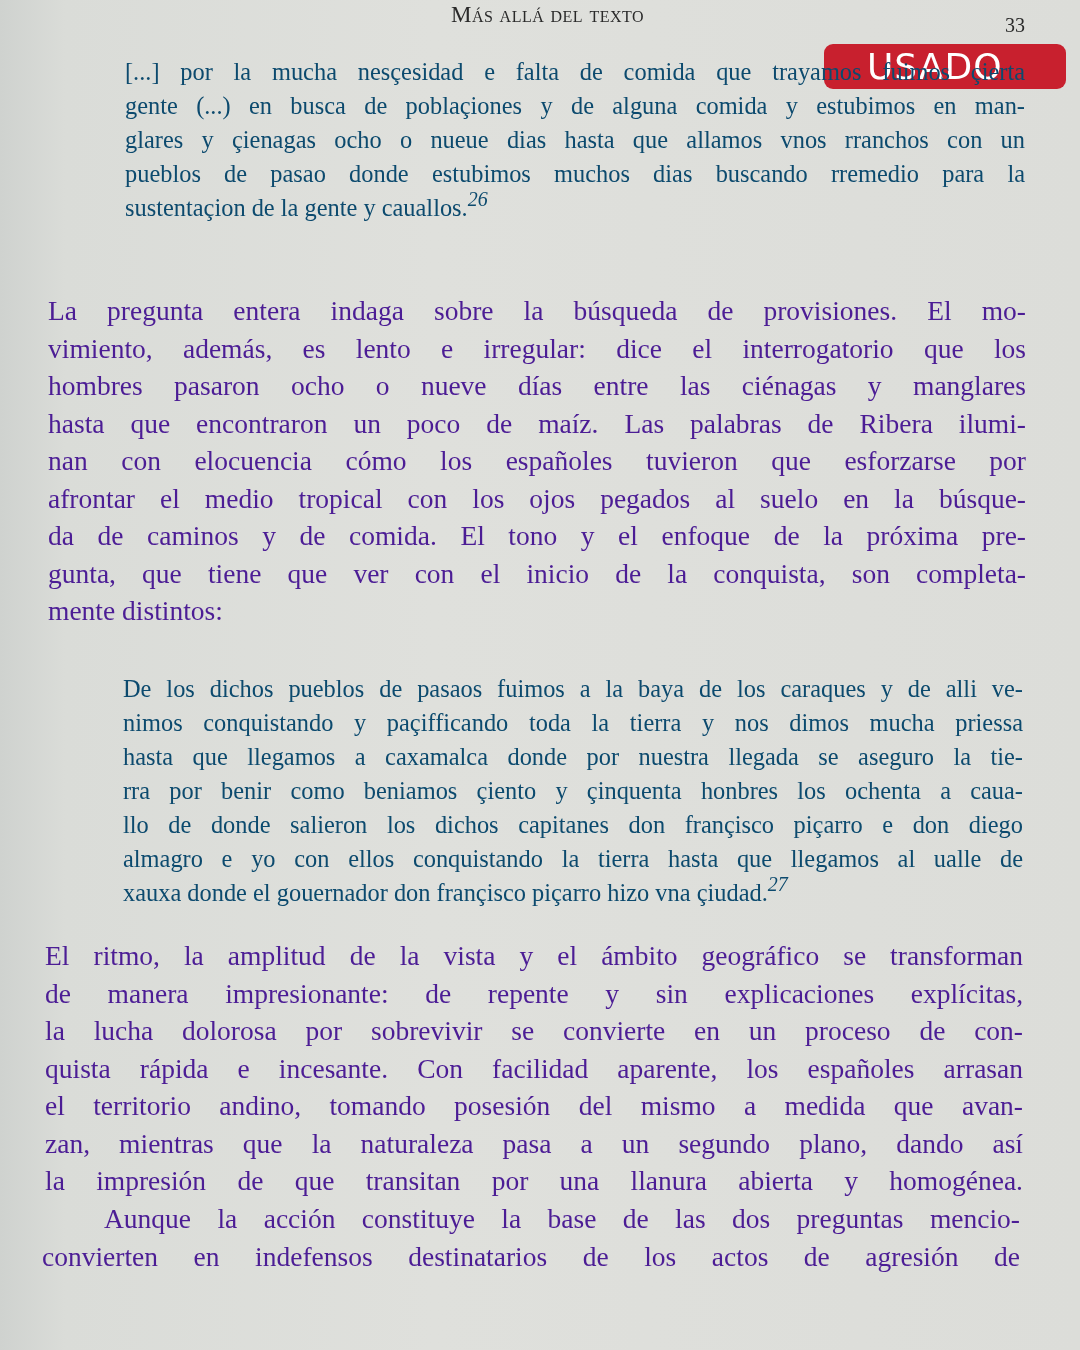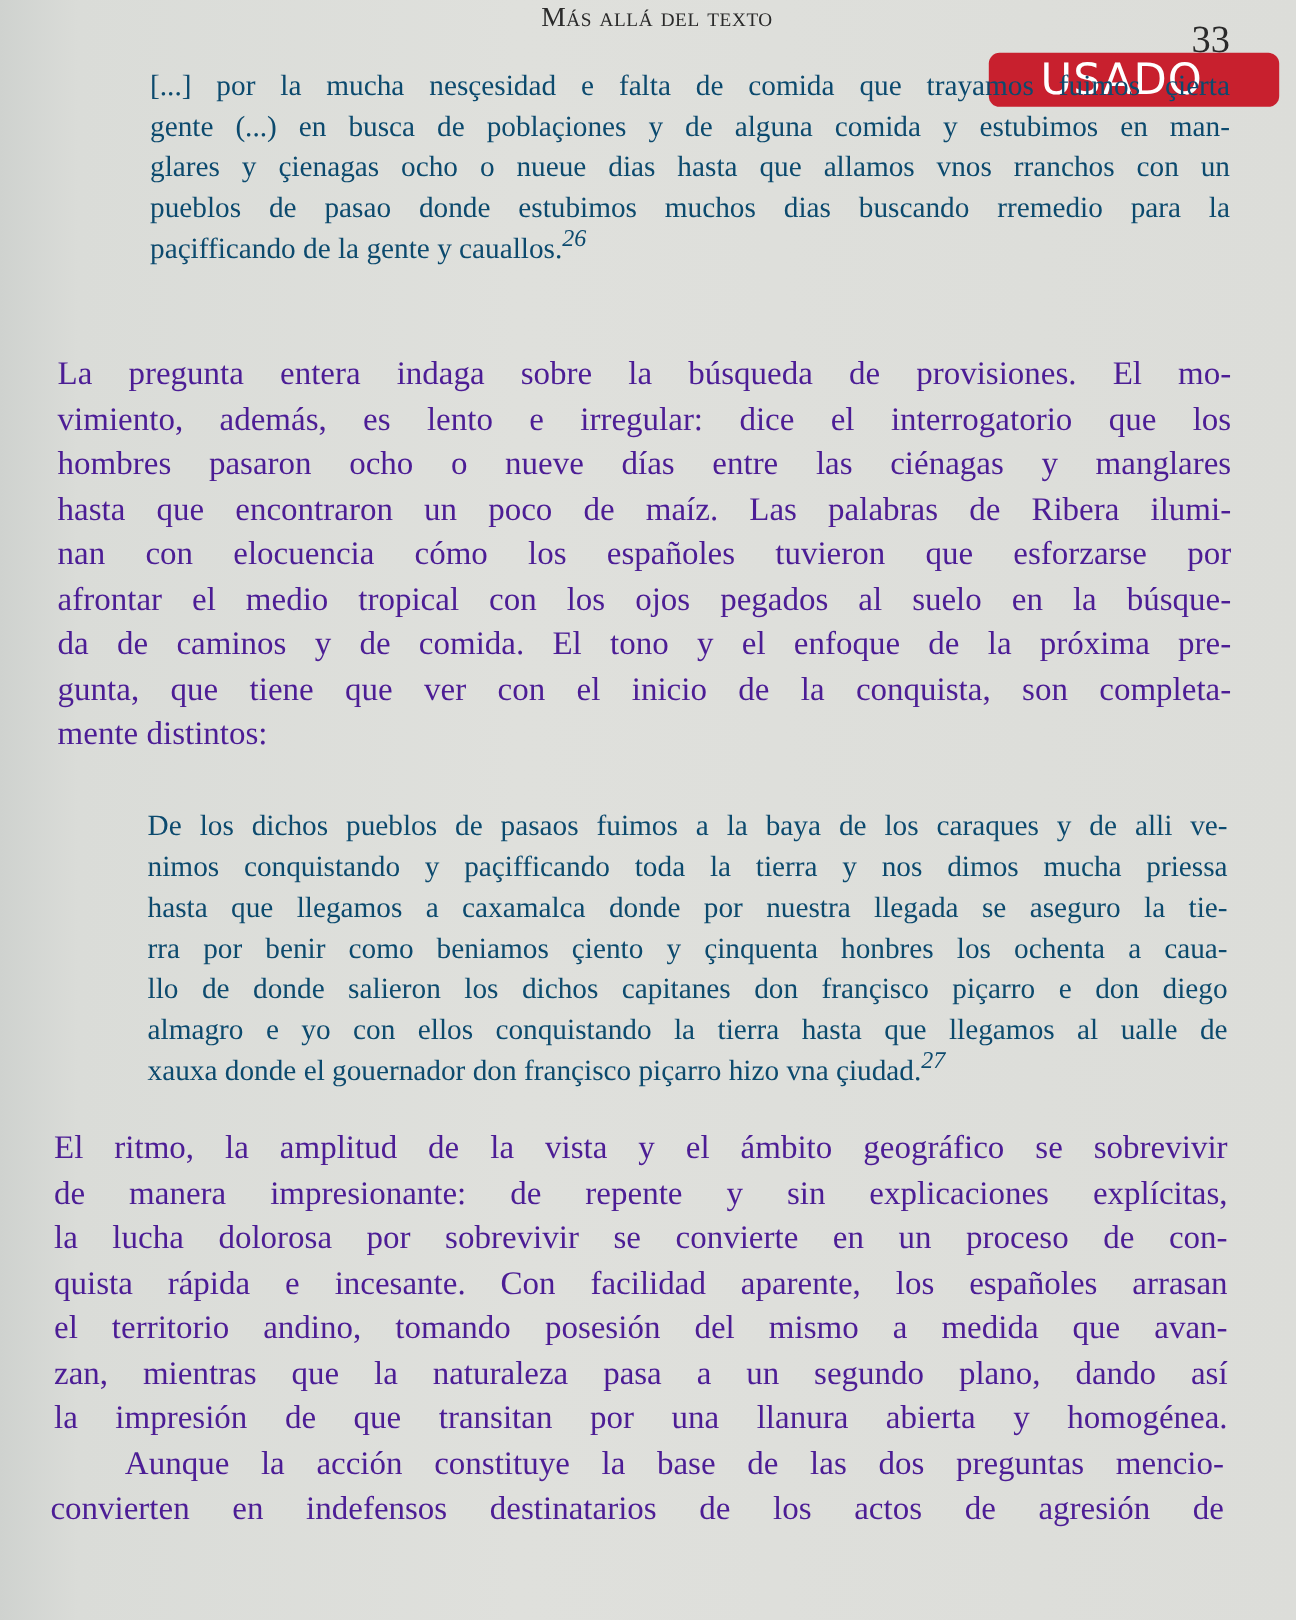--- a/index.html
+++ b/index.html
@@ -11,21 +11,21 @@
       position: relative;
     }
     .page { position: absolute; left: 0; top: 0; width: 1080px; height: 1078px; }
     .running-head {
       position: absolute; top: 2px; left: 0; width: 1095px; text-align: center;
       font-family: "Liberation Serif", serif; font-size: 23px; letter-spacing: 0.5px;
       font-variant: small-caps; color: #2a2a2a;
     }
     .page-number {
       position: absolute; top: 14px; right: 55px;
-      font-family: "Liberation Serif", serif; font-size: 32px; color: #2a2a2a;
+      font-family: "Liberation Serif", serif; font-size: 20px; color: #2a2a2a;
     }
     .badge {
       position: absolute; top: 44px; left: 824px; width: 199px; height: 45px;
       background: #c8202e; border-radius: 9px; color: #ffffff;
       font-family: "DejaVu Sans", "Liberation Sans", sans-serif; font-size: 36px;
       line-height: 45px; text-align: left; letter-spacing: 1px; padding-left: 43px;
     }
     .quote {
       position: absolute; left: 125px; width: 900px;
       font-family: "Liberation Serif", serif; font-size: 24.4px; line-height: 34px;
@@ -49,21 +49,21 @@
 <div class="page">
   <div class="running-head">Más allá del texto</div>
   <div class="page-number">33</div>
   <div class="badge">USADO</div>
 
   <div class="quote" style="top:55px;">
     <span class="line">[...] por la mucha nesçesidad e falta de comida que trayamos fuimos çierta</span>
     <span class="line">gente (...) en busca de poblaçiones y de alguna comida y estubimos en man-</span>
     <span class="line">glares y çienagas ocho o nueue dias hasta que allamos vnos rranchos con un</span>
     <span class="line">pueblos de pasao donde estubimos muchos dias buscando rremedio para la</span>
-    <span class="line last"><span>paçifficando de la gente y cauallos.</span><sup>26</sup></span>
+    <span class="line last"><span>sustentaçion de la gente y cauallos.</span><sup>26</sup></span>
   </div>
 
   <div class="body-text" style="top:292px; left:48px;">
     <span class="line">La pregunta entera indaga sobre la búsqueda de provisiones. El mo-</span>
     <span class="line">vimiento, además, es lento e irregular: dice el interrogatorio que los</span>
     <span class="line">hombres pasaron ocho o nueve días entre las ciénagas y manglares</span>
     <span class="line">hasta que encontraron un poco de maíz. Las palabras de Ribera ilumi-</span>
     <span class="line">nan con elocuencia cómo los españoles tuvieron que esforzarse por</span>
     <span class="line">afrontar el medio tropical con los ojos pegados al suelo en la búsque-</span>
     <span class="line">da de caminos y de comida. El tono y el enfoque de la próxima pre-</span>
@@ -75,21 +75,21 @@
     <span class="line">De los dichos pueblos de pasaos fuimos a la baya de los caraques y de alli ve-</span>
     <span class="line">nimos conquistando y paçifficando toda la tierra y nos dimos mucha priessa</span>
     <span class="line">hasta que llegamos a caxamalca donde por nuestra llegada se aseguro la tie-</span>
     <span class="line">rra por benir como beniamos çiento y çinquenta honbres los ochenta a caua-</span>
     <span class="line">llo de donde salieron los dichos capitanes don françisco piçarro e don diego</span>
     <span class="line">almagro e yo con ellos conquistando la tierra hasta que llegamos al ualle de</span>
     <span class="line last"><span>xauxa donde el gouernador don françisco piçarro hizo vna çiudad.</span><sup>27</sup></span>
   </div>
 
   <div class="body-text" style="top:937px; left:45px;">
-    <span class="line">El ritmo, la amplitud de la vista y el ámbito geográfico se sobrevivir</span>
+    <span class="line">El ritmo, la amplitud de la vista y el ámbito geográfico se transforman</span>
     <span class="line">de manera impresionante: de repente y sin explicaciones explícitas,</span>
     <span class="line">la lucha dolorosa por sobrevivir se convierte en un proceso de con-</span>
     <span class="line">quista rápida e incesante. Con facilidad aparente, los españoles arrasan</span>
     <span class="line">el territorio andino, tomando posesión del mismo a medida que avan-</span>
     <span class="line">zan, mientras que la naturaleza pasa a un segundo plano, dando así</span>
     <span class="line">la impresión de que transitan por una llanura abierta y homogénea.</span>
   </div>
 
   <div class="body-text" style="top:1200px; left:42px;">
     <span class="line indent">Aunque la acción constituye la base de las dos preguntas mencio-</span>

